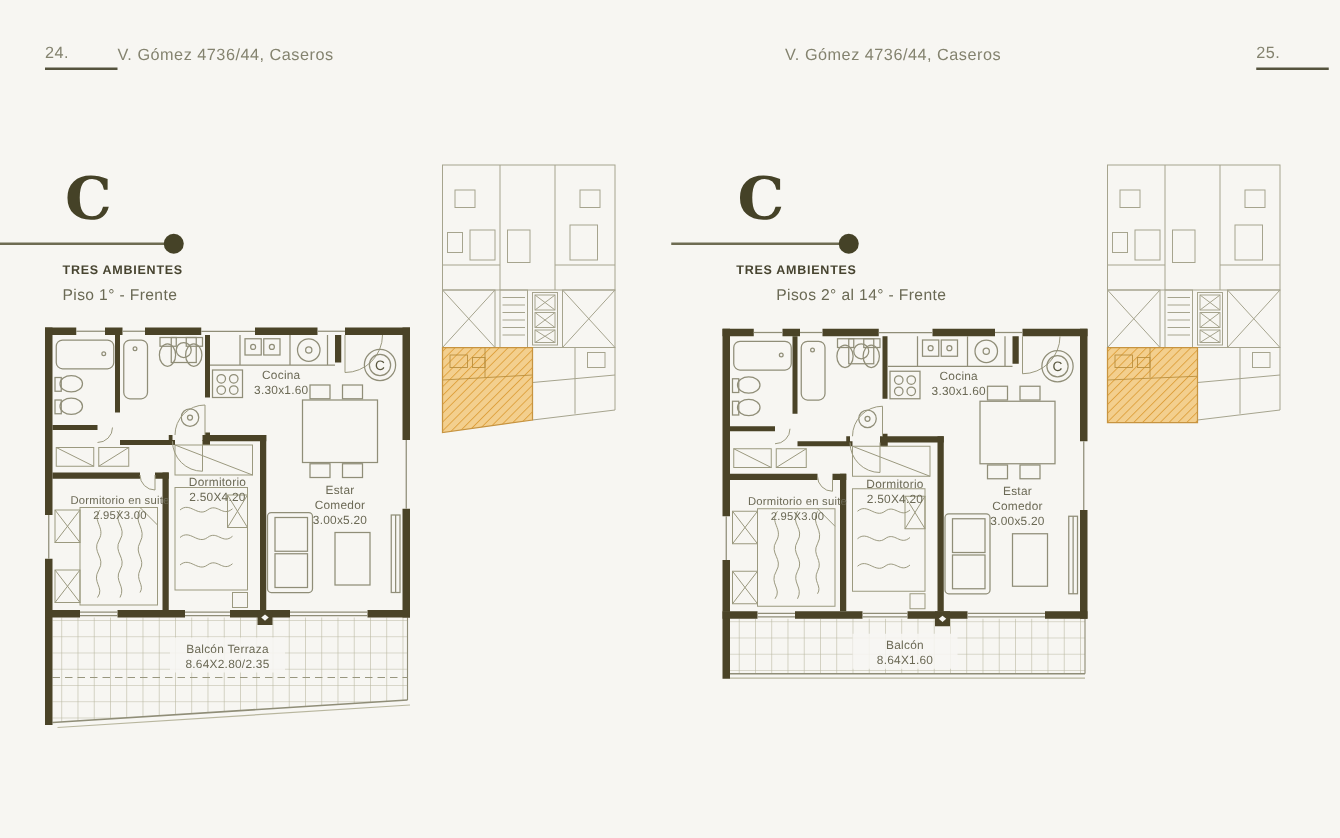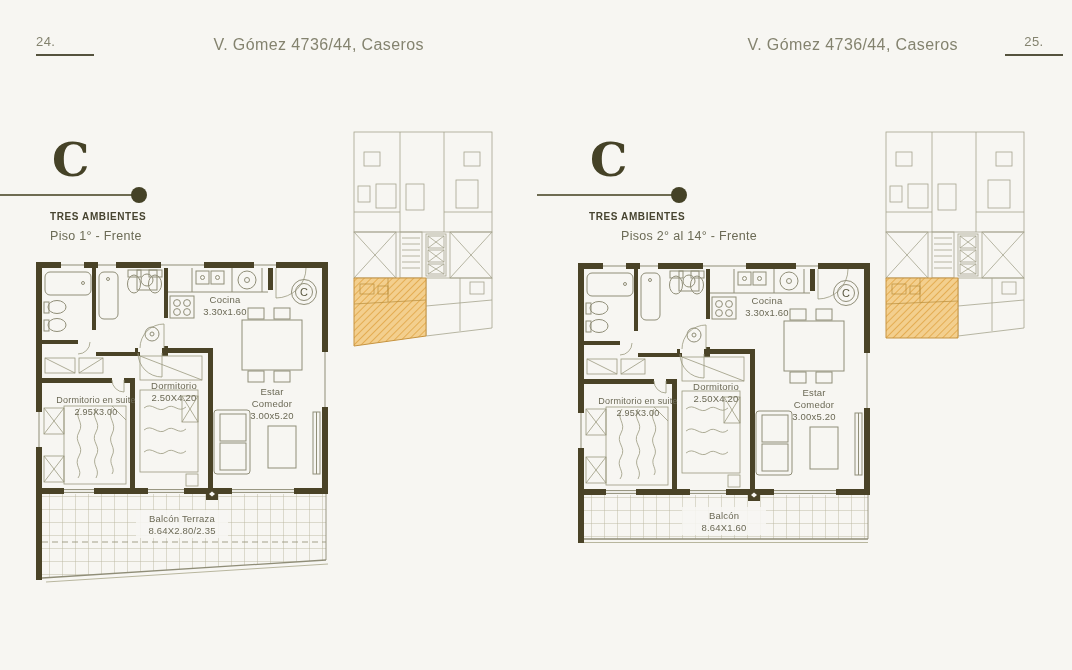--- a/index.html
+++ b/index.html
@@ -7,25 +7,25 @@
     position:relative; width:1072px; height:670px; margin:0 auto;
     background:#f7f6f2; overflow:hidden;
     font-family:"Liberation Sans", sans-serif;
     padding-left:21px;
   }
   .artwork { position:absolute; left:0; top:0; }
 
   .pagenum { position:absolute; top:34px; font-size:13px; color:#84836f; letter-spacing:.4px; }
   .pagenum .rule { margin-top:5px; width:58px; height:2px; background:#55533e; }
   .pagenum-left  { left:36px; }
-  .pagenum-right { right:30px; text-align:center; }
+  .pagenum-right { right:30px; text-align:left; }
   .pagenum-right .rule { margin-left:auto; }
 
-  .running-head { position:absolute; top:36px; width:330px; text-align:right;
-    font-size:16px; color:#84836f; letter-spacing:.4px; }
+  .running-head { position:absolute; top:36px; width:330px; text-align:left;
+    font-size:13px; color:#84836f; letter-spacing:.4px; }
   .head-left  { left:94px; }
   .head-right { left:628px; }
 
   .unit-letter { position:absolute; top:136px; font-family:"DejaVu Serif", serif;
     font-weight:bold; font-size:47px; line-height:1; color:#454227; }
   .letter-left  { left:52px; }
   .letter-right { left:590px; }
 
   .title-line { position:absolute; top:194px; height:2px; background:#6e6c52; }
   .line-left  { left:0;     width:140px; }

